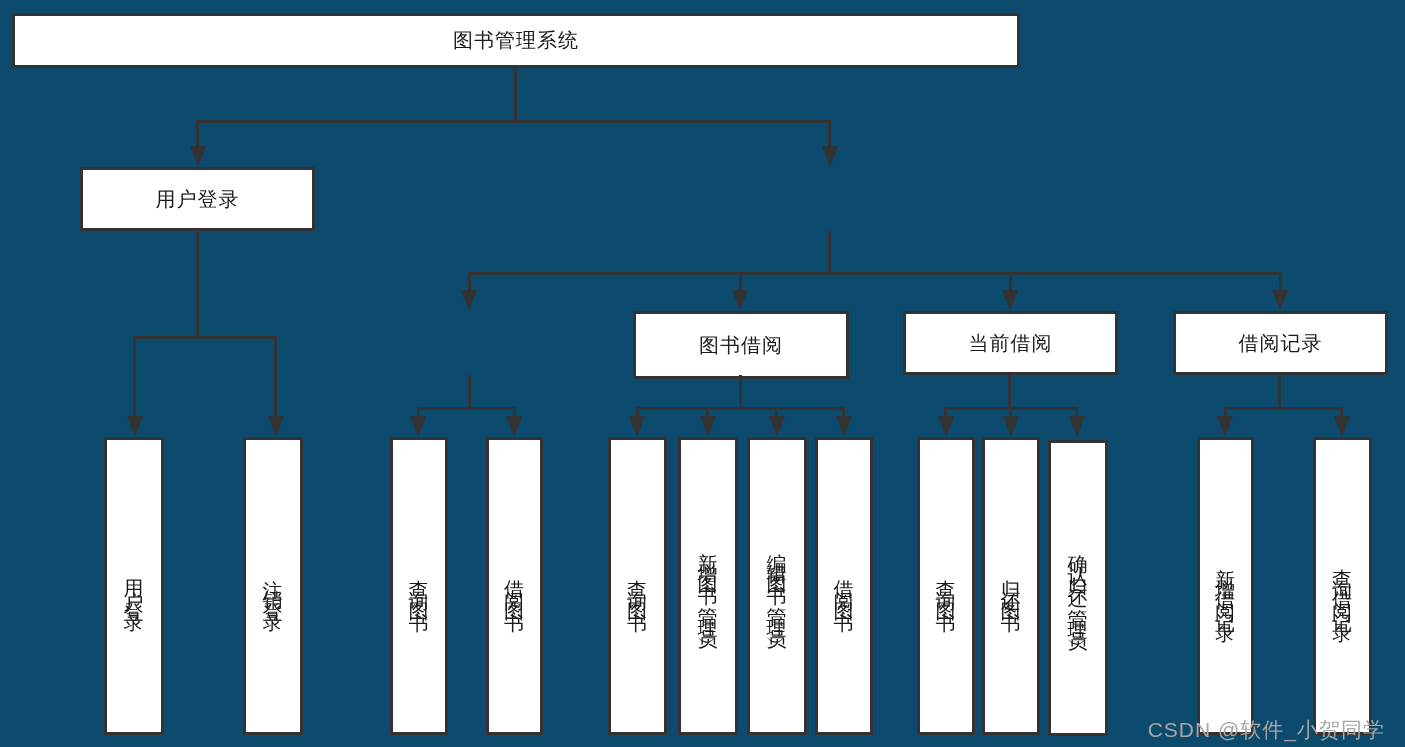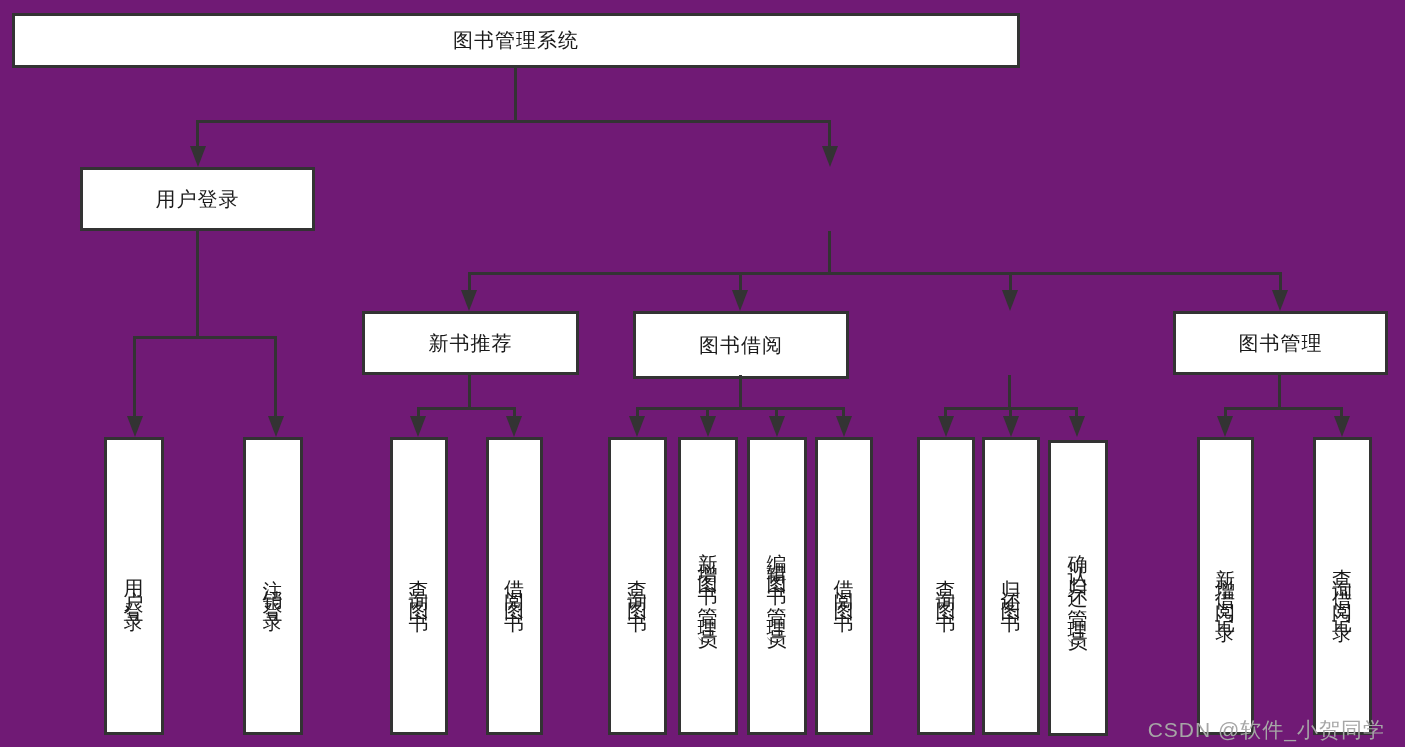--- a/index.html
+++ b/index.html
@@ -5,21 +5,21 @@
   :root{
     --line:#333333;
     --box-fill:#ffffff;
     --text:#1a1a1a;
     --wm:#a6a6a6;
   }
   html,body{margin:0;padding:0;background:#ffffff;}
   #canvas{
     position:relative;
     width:1405px;height:747px;
-    background:#701a75;
+    background:#0c4a6e;
     overflow:hidden;
     font-family:"Liberation Sans","DejaVu Sans",sans-serif;
     color:var(--text);
   }
   .box{
     position:absolute;
     box-sizing:border-box;
     background:var(--box-fill);
     border:3px solid var(--line);
     display:flex;
@@ -80,23 +80,23 @@
   <div class="hl" style="left:468px;top:272px;width:813px;"></div>
   <div class="vl" style="left:468px;top:272px;height:22px;"></div>
   <div class="vl" style="left:739px;top:272px;height:22px;"></div>
   <div class="vl" style="left:1009px;top:272px;height:22px;"></div>
   <div class="vl" style="left:1279px;top:272px;height:22px;"></div>
   <div class="ar" style="left:461px;top:290px;"></div>
   <div class="ar" style="left:732px;top:290px;"></div>
   <div class="ar" style="left:1002px;top:290px;"></div>
   <div class="ar" style="left:1272px;top:290px;"></div>
 
-  <div class="box" style="left:362px;top:311px;width:217px;height:64px;">新书推荐</div>
   <div class="box" style="left:633px;top:311px;width:216px;height:68px;">图书借阅</div>
-  <div class="box" style="left:1173px;top:311px;width:215px;height:64px;">图书管理</div>
+  <div class="box" style="left:903px;top:311px;width:215px;height:64px;">当前借阅</div>
+  <div class="box" style="left:1173px;top:311px;width:215px;height:64px;">借阅记录</div>
 
   <div class="vl" style="left:468px;top:375px;height:35px;"></div>
   <div class="hl" style="left:417px;top:407px;width:99px;"></div>
   <div class="vl" style="left:417px;top:407px;height:12px;"></div>
   <div class="vl" style="left:513px;top:407px;height:12px;"></div>
   <div class="ar" style="left:410px;top:416px;"></div>
   <div class="ar" style="left:506px;top:416px;"></div>
 
   <div class="vl" style="left:739px;top:375px;height:35px;"></div>
   <div class="hl" style="left:636px;top:407px;width:209px;"></div>

